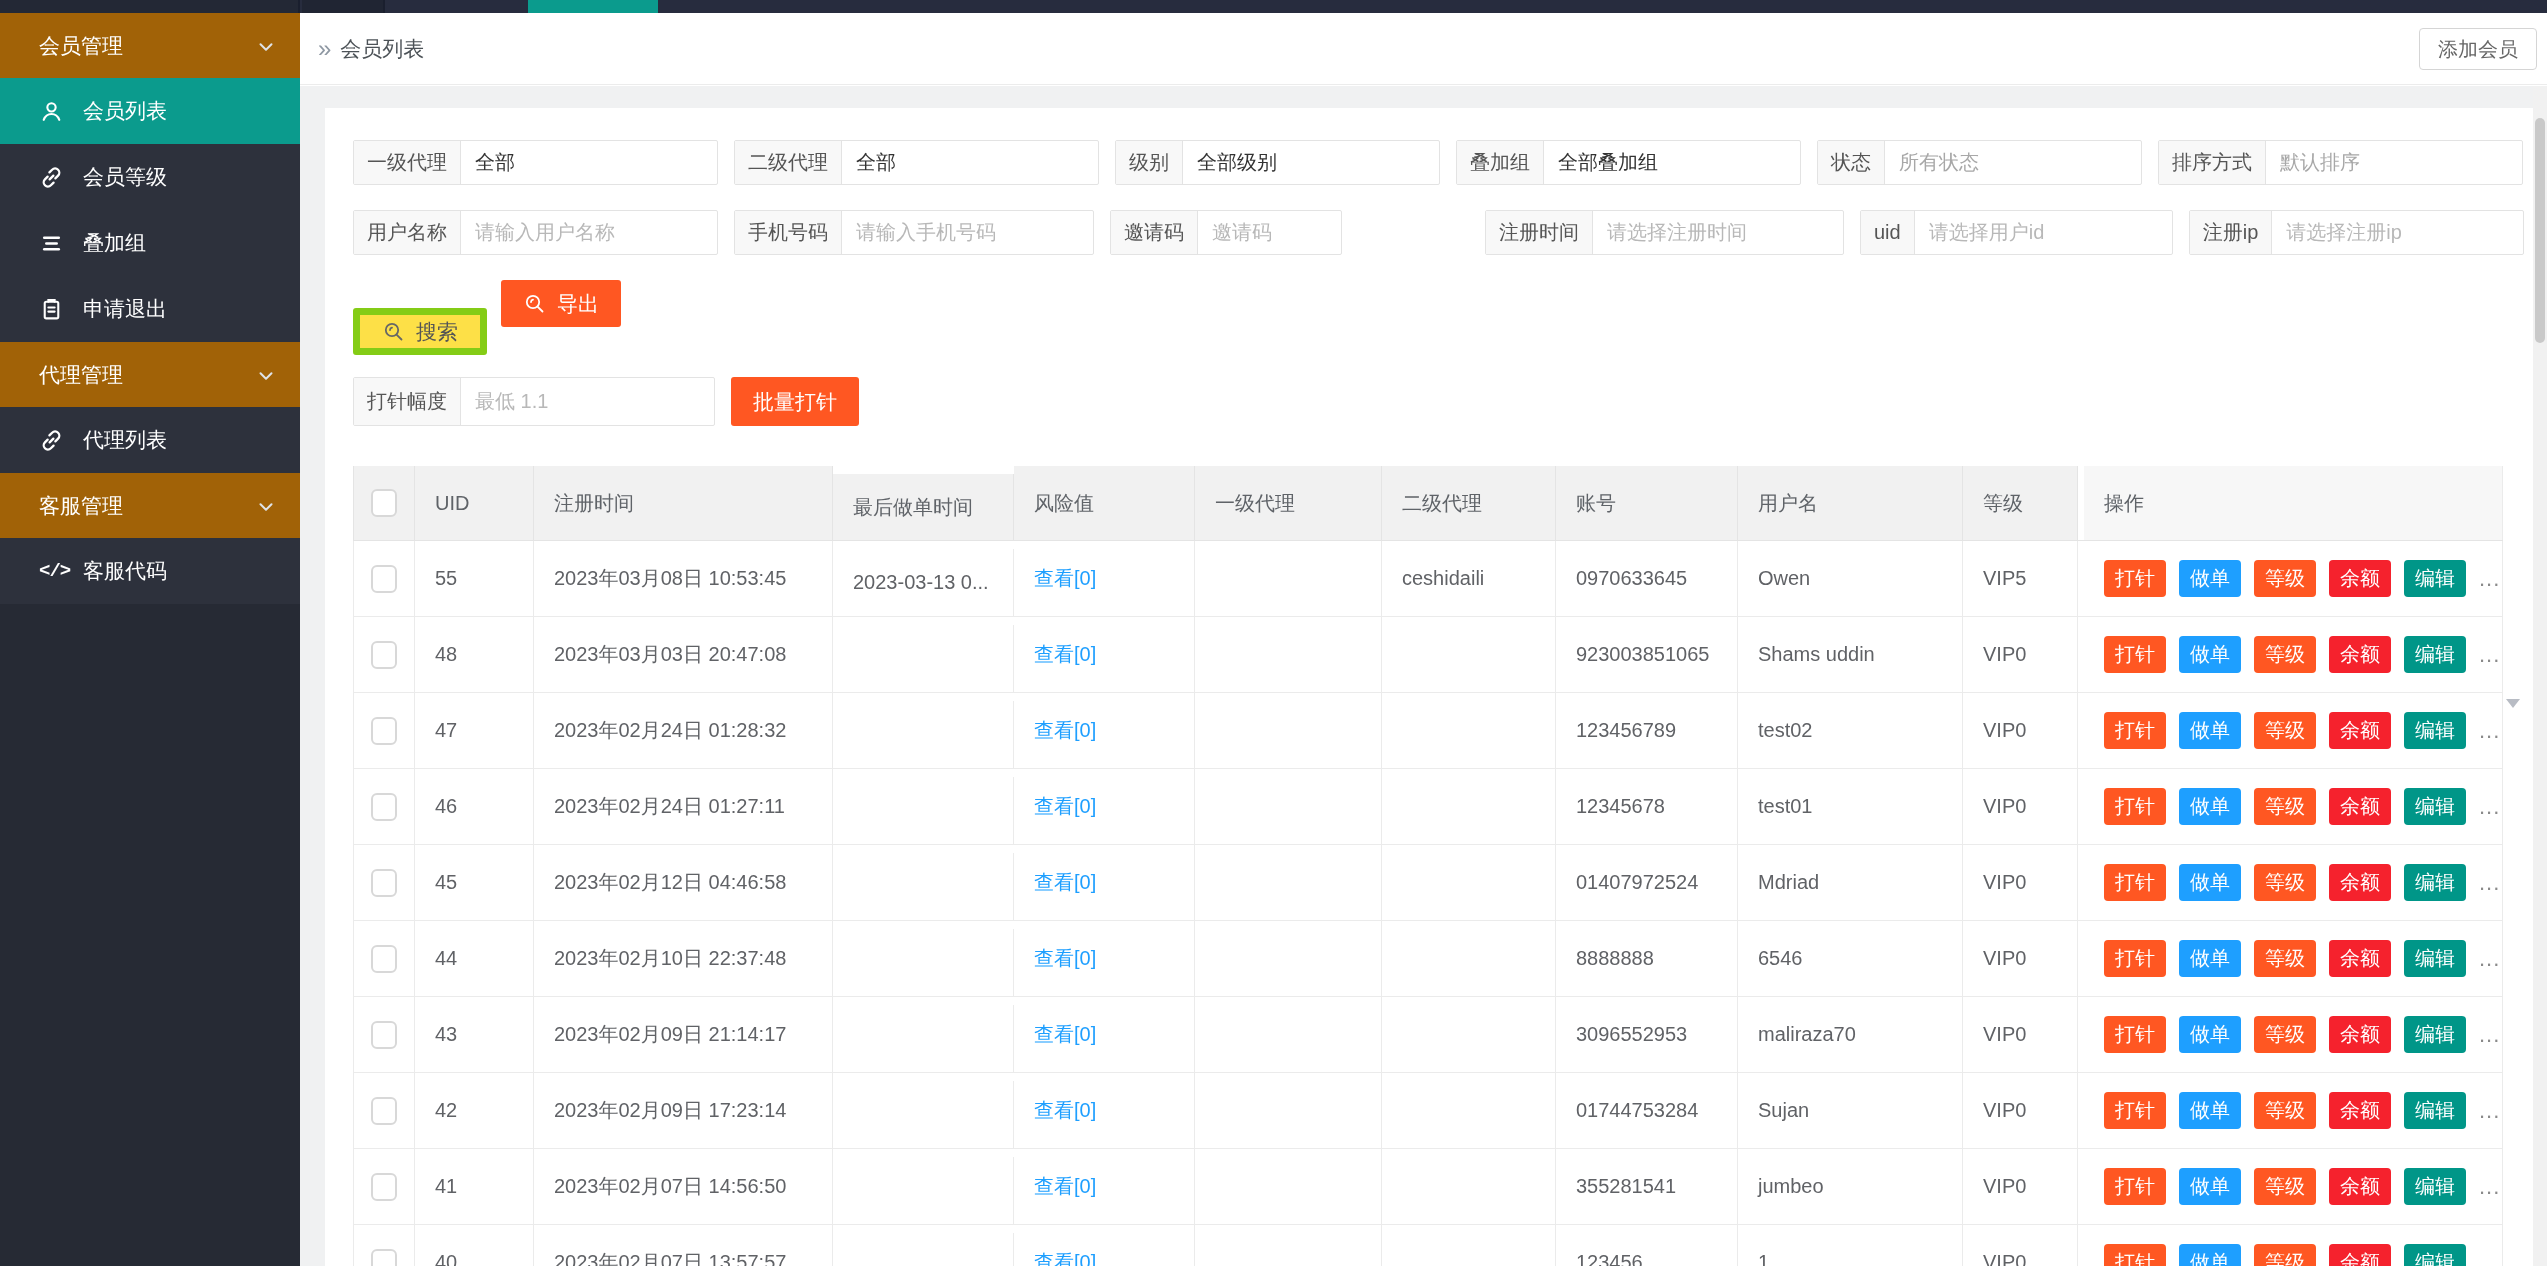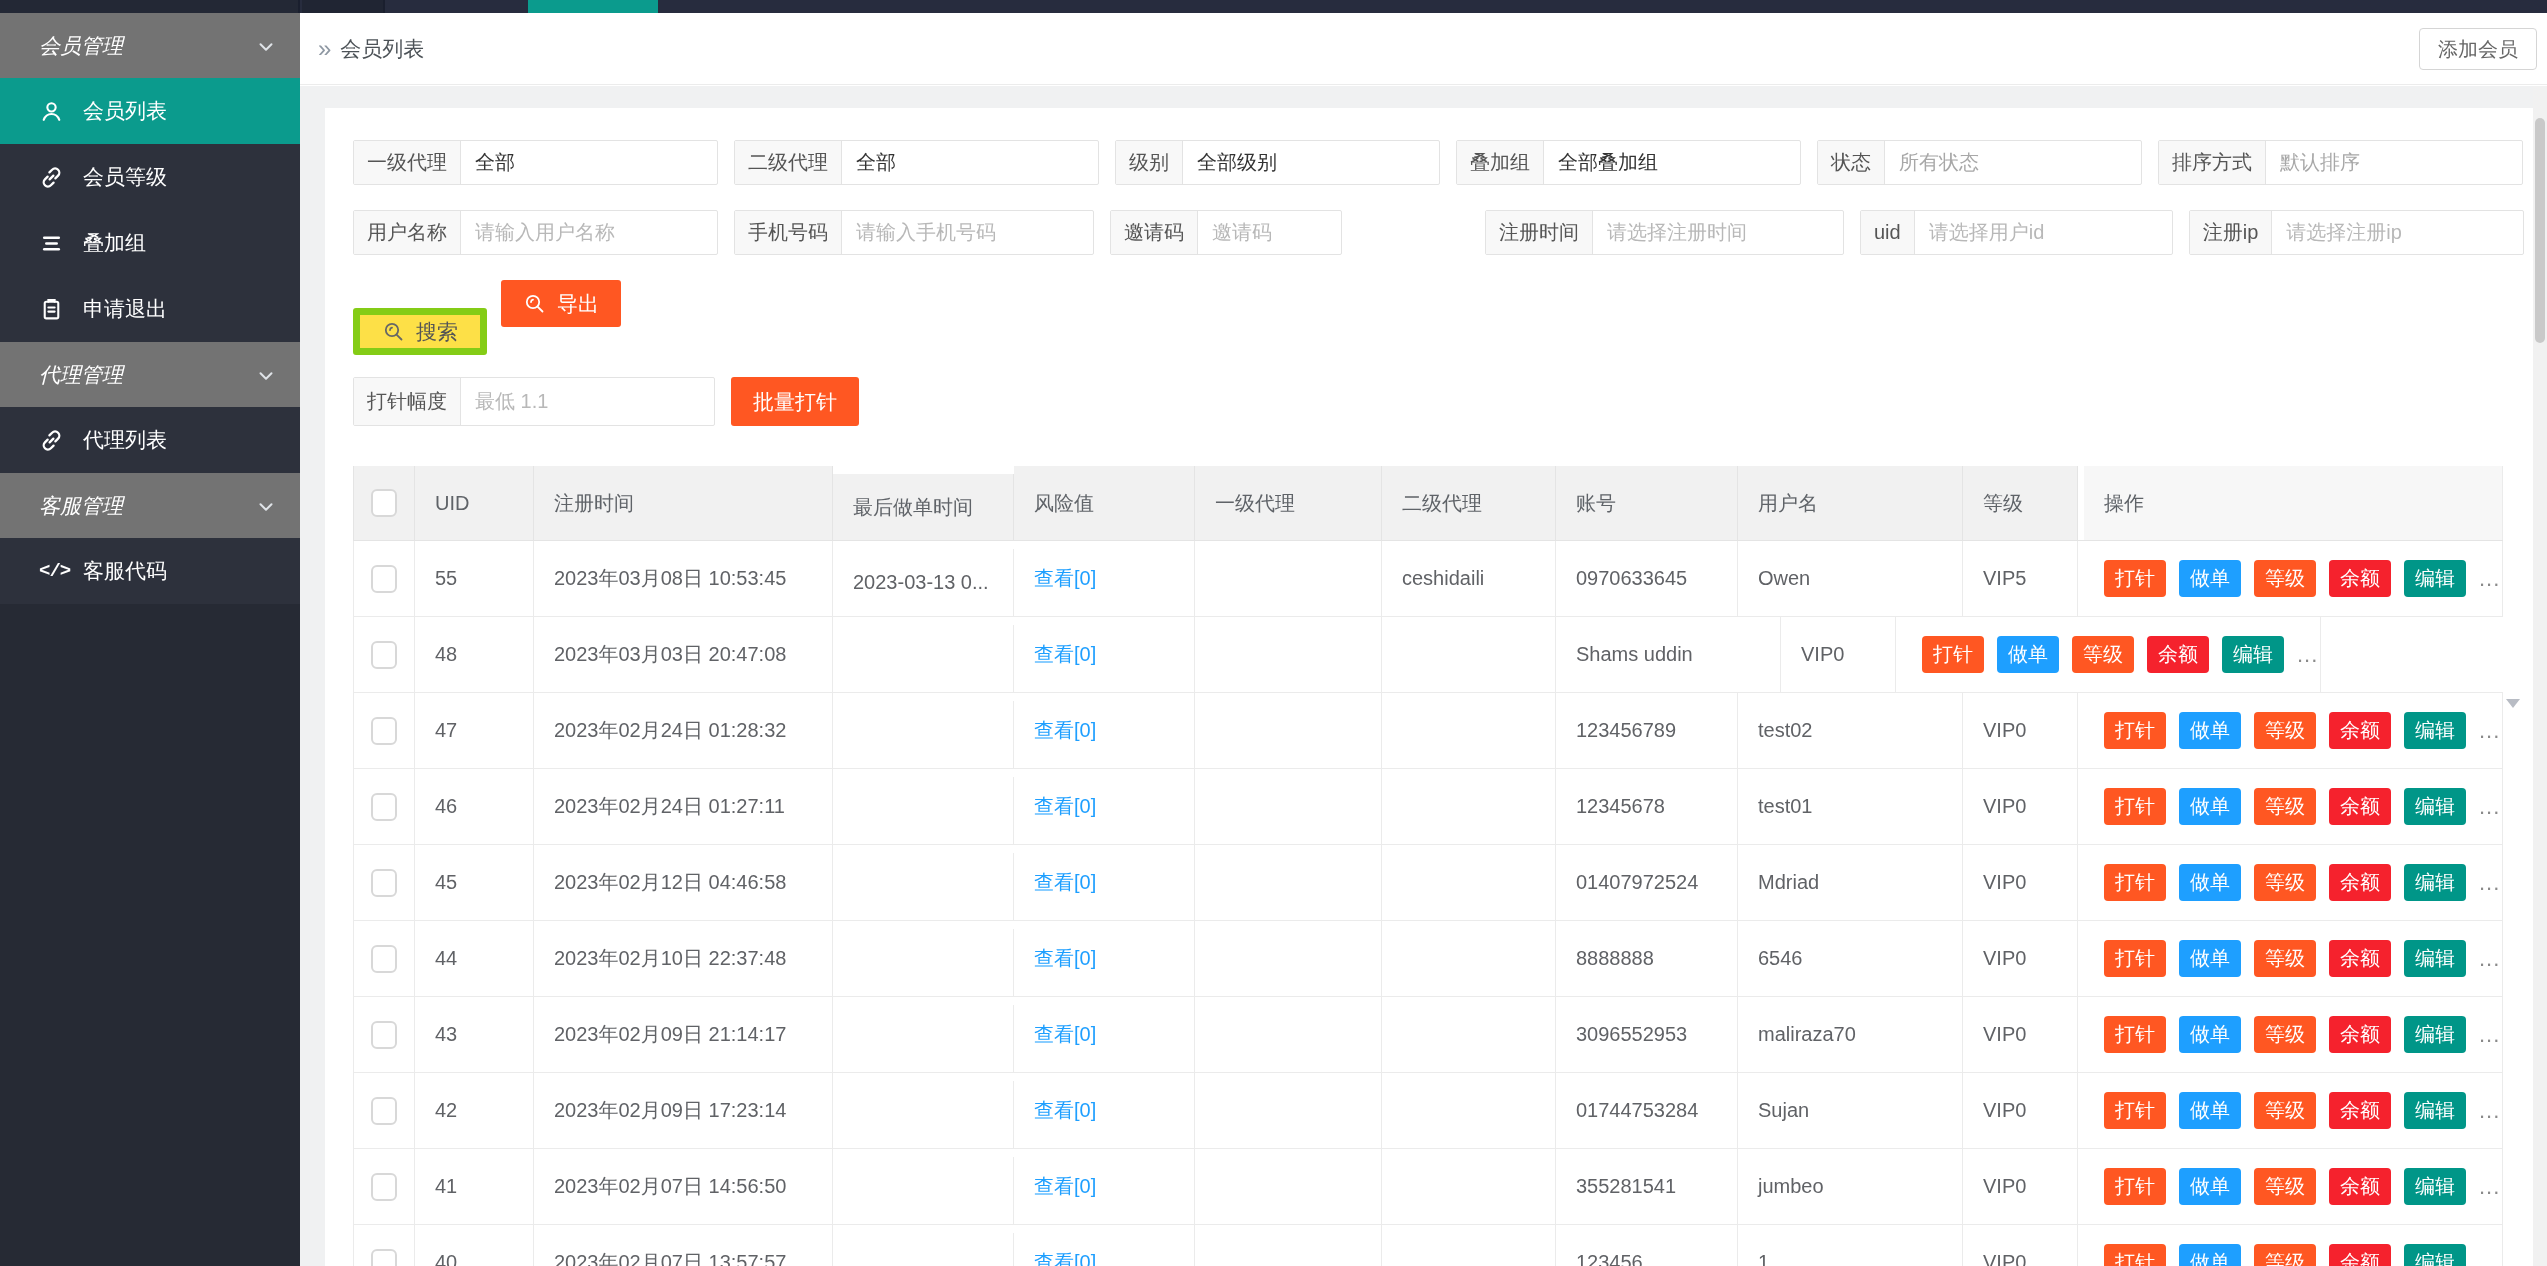--- a/index.html
+++ b/index.html
@@ -8,21 +8,21 @@
 
   
   .topbar { position:absolute; left:0; top:0; width:2547px; height:13px; background:#272c3e; }
   .topbar .seg-left { position:absolute; left:0; top:0; width:300px; height:13px; background:#232835; border-right:2px solid #1a1f2e; }
   .topbar .seg-dark { position:absolute; left:302px; top:0; width:83px; height:13px; background:#202533; border-right:2px solid #1a1f2e; }
   .topbar .seg-active { position:absolute; left:528px; top:0; width:130px; height:13px; background:#0b9b8d; }
 
   
   .sidebar { position:absolute; left:0; top:13px; width:300px; height:1253px; background:#262a34; }
   .side-row { position:relative; display:flex; align-items:center; color:#fff; font-size:21px; height:66px; padding-left:39px; }
-  .side-row.group { background:#737373; height:65px;font-style:italic; }
+  .side-row.group { background:#a16207; height:65px; }
   .side-row.sub { background:#2d313c; }
   .side-row.active { background:#0b9b8d; }
   .side-row .micon { width:30px; height:24px; margin-right:14px; display:flex; align-items:center; }
   .side-row .chev { position:absolute; right:23px; top:50%; margin-top:-10px; }
   .code-glyph { font-family:"Liberation Mono","DejaVu Sans Mono",monospace; font-size:19px; font-weight:bold; letter-spacing:-1px; }
 
   
   .headerbar { position:absolute; left:300px; top:13px; width:2247px; height:72px; background:#fff; border-bottom:1px solid #ececec; }
   .crumb { position:absolute; left:18px; top:0; height:72px; display:flex; align-items:center; gap:9px; }
   .crumb .raquo { color:#8f98a3; font-size:24px; line-height:1; }
@@ -326,20 +326,21 @@
               <span class="cb"></span>
             </div>
             <div class="td c1">48</div>
             <div class="td c2">2023年03月03日 20:47:08</div>
             <div class="td c3"></div>
             <div class="td c4">
               <a class="risk-link">查看[0]</a>
             </div>
             <div class="td c5"></div>
             <div class="td c6"></div>
+            <div class="td c7">923003851065</div>
             <div class="td c8">Shams uddin</div>
             <div class="td c9">VIP0</div>
             <div class="cgap"></div>
             <div class="td c10">
               <span class="abtn" style="background:#ff5722">打针</span>
               <span class="abtn" style="background:#1e9fff">做单</span>
               <span class="abtn" style="background:#ff5722">等级</span>
               <span class="abtn" style="background:#f5222d">余额</span>
               <span class="abtn" style="background:#009688">编辑</span>
               <span class="more">...</span>

